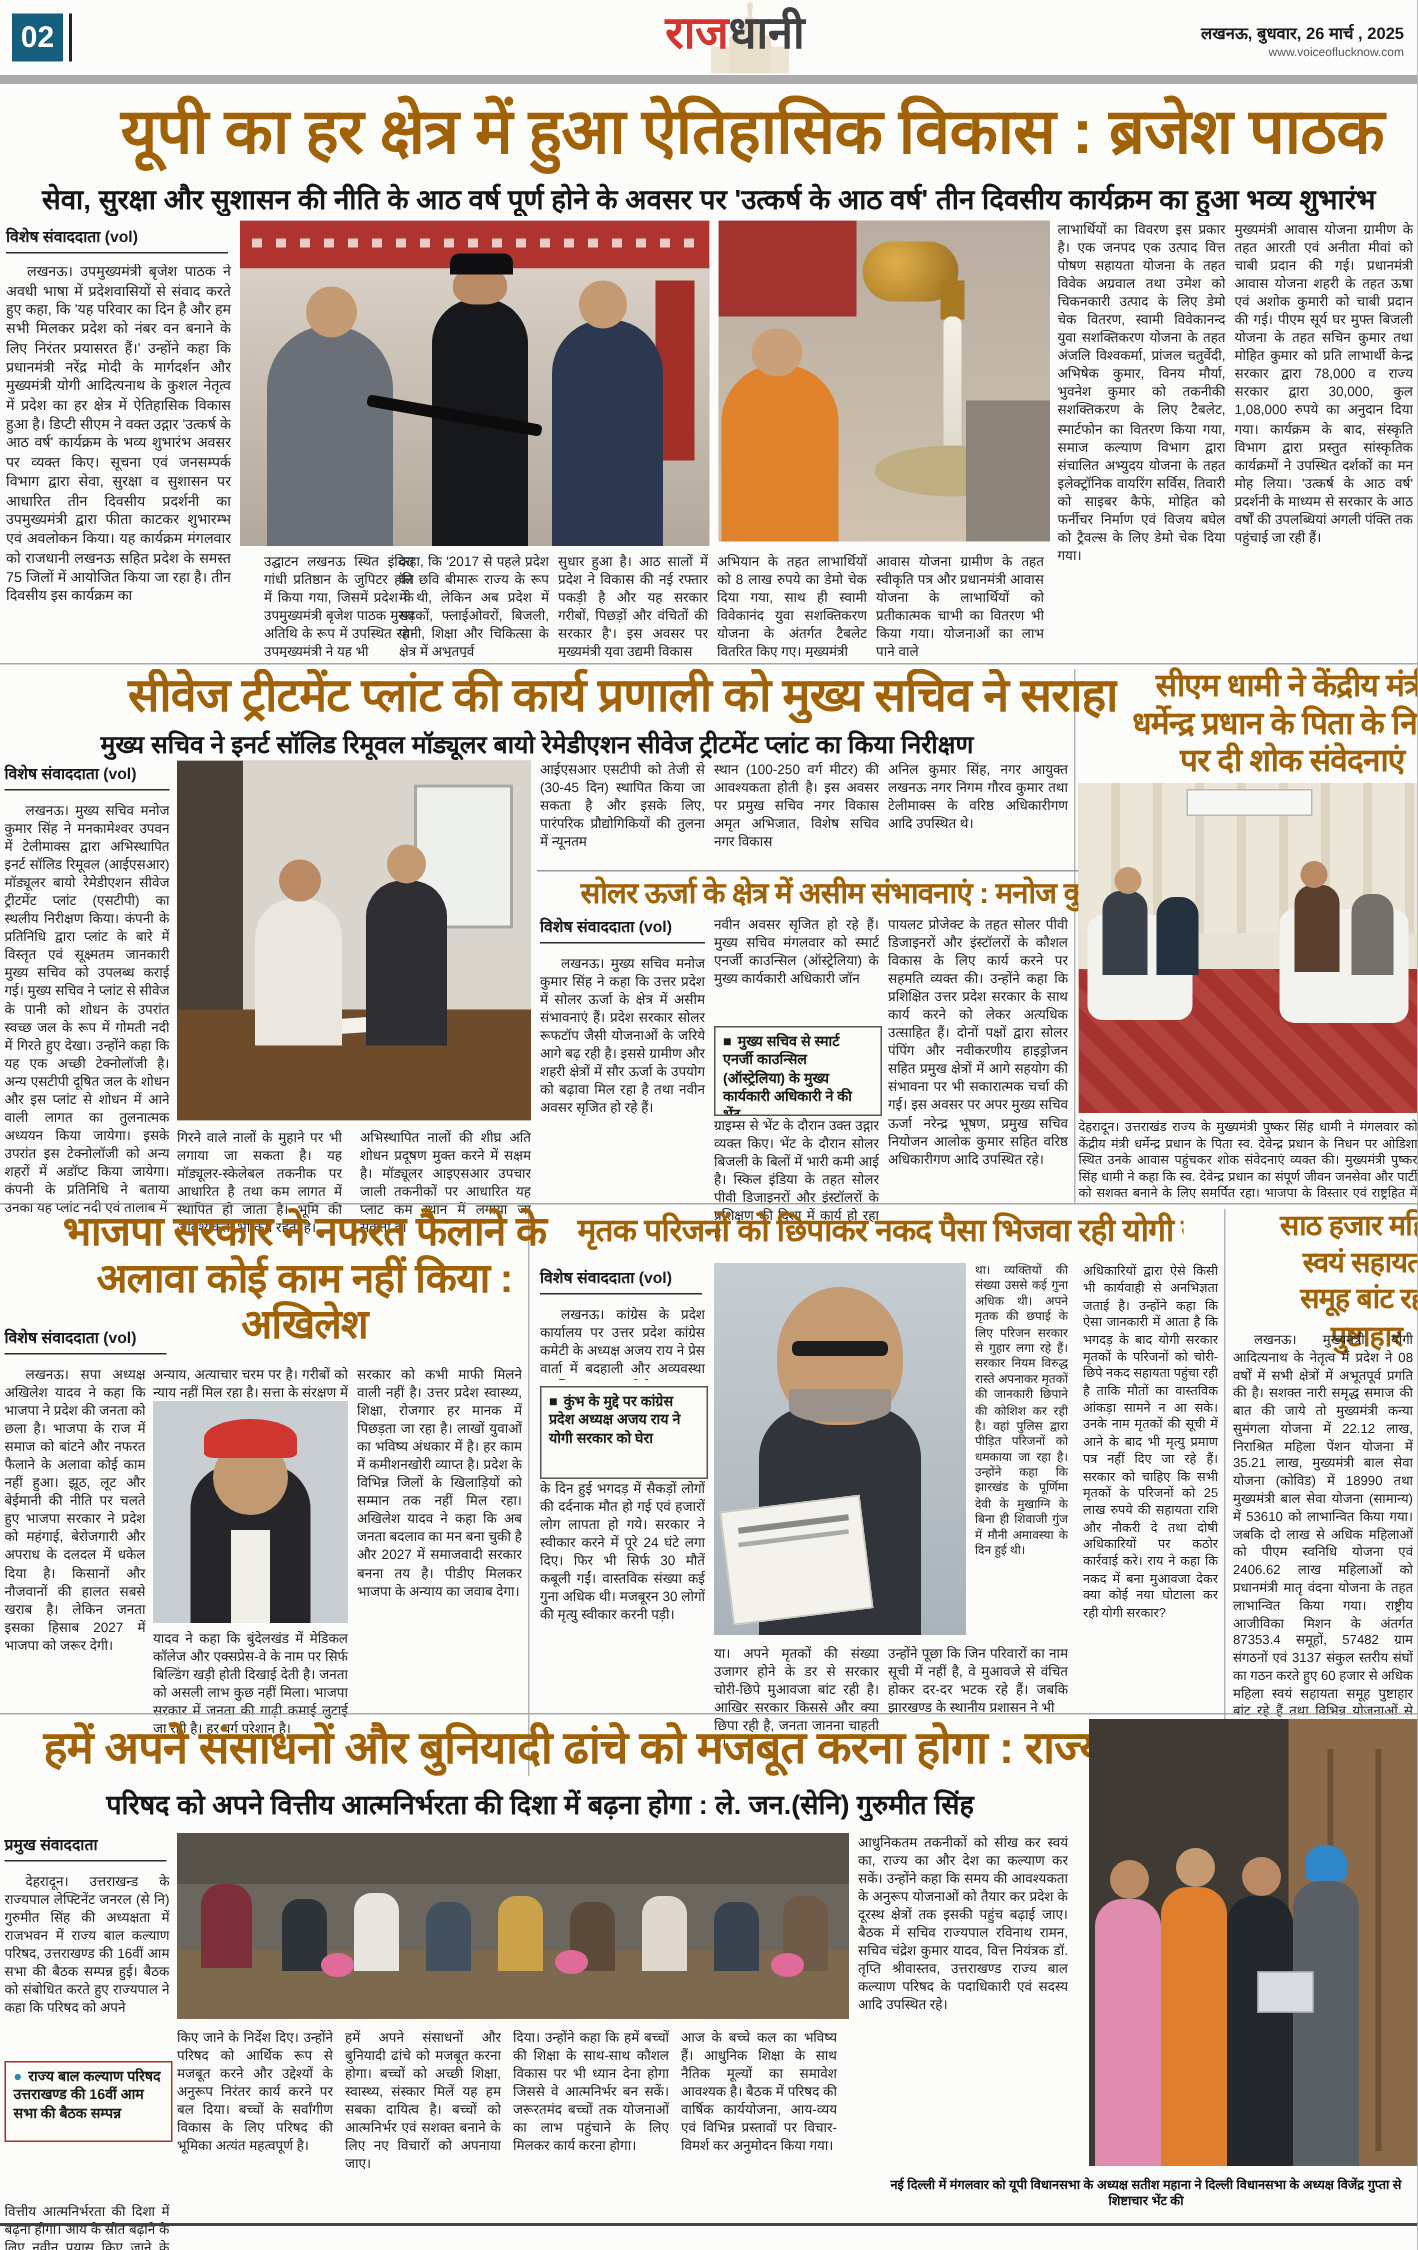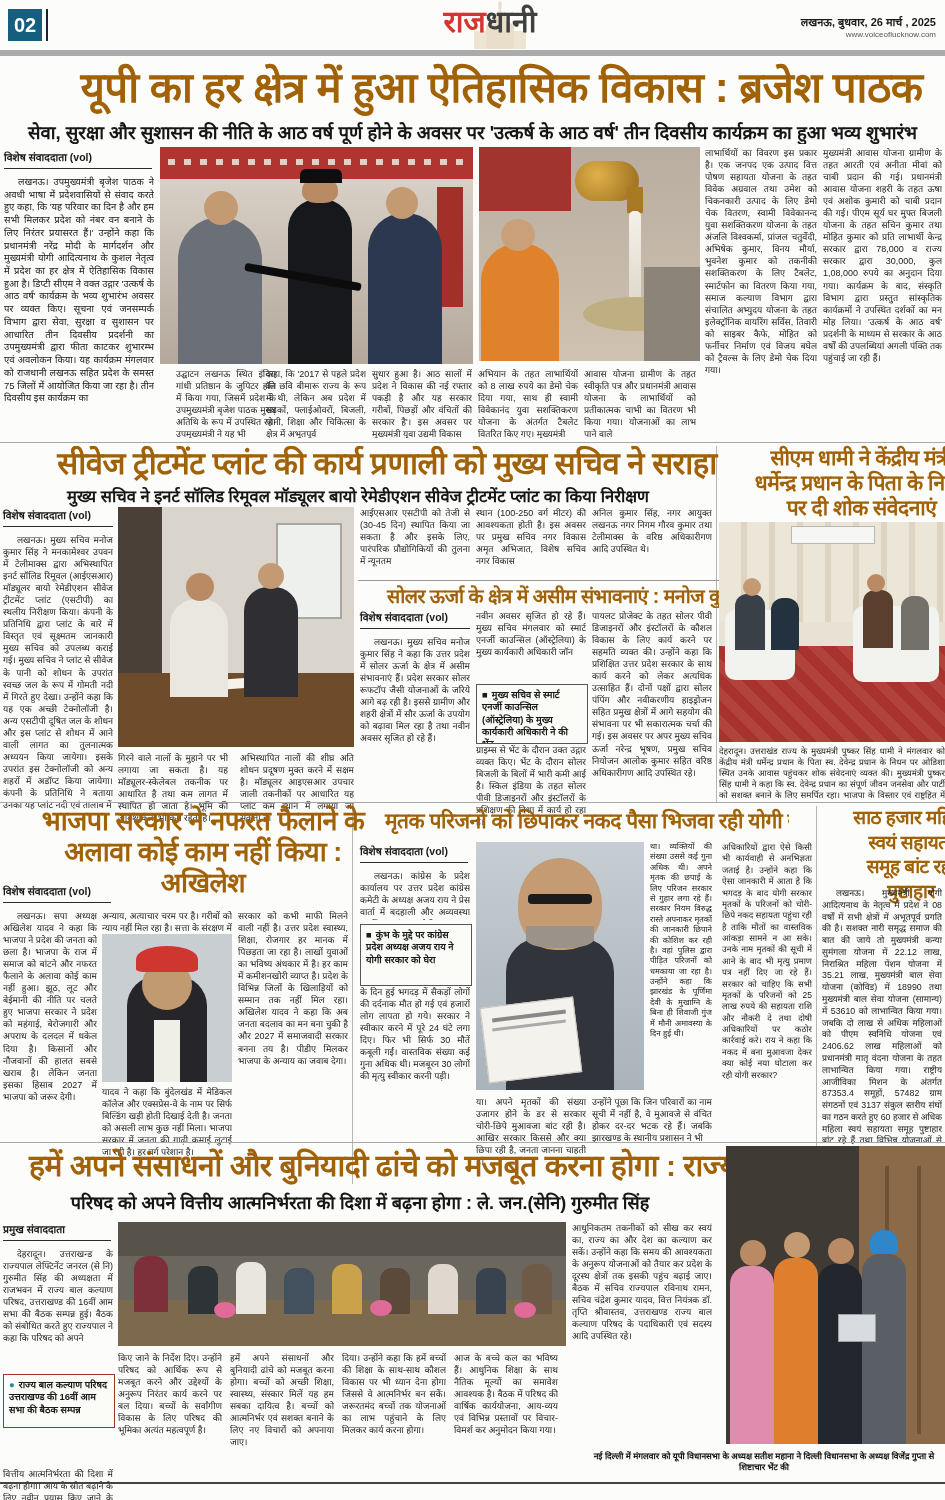--- a/index.html
+++ b/index.html
@@ -89,21 +89,21 @@
 
   <div class="abs bodytext" style="left:160px;top:368px;width:100px;height:70px;margin-left:16px;">उद्घाटन लखनऊ स्थित इंदिरा गांधी प्रतिष्ठान के जुपिटर हॉल में किया गया, जिसमें प्रदेश के उपमुख्यमंत्री बृजेश पाठक मुख्य अतिथि के रूप में उपस्थित रहे। उपमुख्यमंत्री ने यह भी</div>
   <div class="abs bodytext" style="left:266px;top:368px;width:100px;height:70px;">कहा, कि '2017 से पहले प्रदेश की छवि बीमारू राज्य के रूप में थी, लेकिन अब प्रदेश में सड़कों, फ्लाईओवरों, बिजली, पानी, शिक्षा और चिकित्सा के क्षेत्र में अभूतपूर्व</div>
   <div class="abs bodytext" style="left:372px;top:368px;width:100px;height:70px;">सुधार हुआ है। आठ सालों में प्रदेश ने विकास की नई रफ्तार पकड़ी है और यह सरकार गरीबों, पिछड़ों और वंचितों की सरकार है'। इस अवसर पर मुख्यमंत्री युवा उद्यमी विकास</div>
   <div class="abs bodytext" style="left:478px;top:368px;width:100px;height:70px;">अभियान के तहत लाभार्थियों को 8 लाख रुपये का डेमो चेक दिया गया, साथ ही स्वामी विवेकानंद युवा सशक्तिकरण योजना के अंतर्गत टैबलेट वितरित किए गए। मुख्यमंत्री</div>
   <div class="abs bodytext" style="left:584px;top:368px;width:112px;height:70px;">आवास योजना ग्रामीण के तहत स्वीकृति पत्र और प्रधानमंत्री आवास योजना के लाभार्थियों को प्रतीकात्मक चाभी का वितरण भी किया गया। योजनाओं का लाभ पाने वाले</div>
 
   <div class="abs hrule" style="left:0;top:442px;width:945px;"></div>
   <div class="abs vrule" style="left:716px;top:446px;height:356px;"></div>
 
-  <div class="abs hl nowrap" style="left:0;top:446px;width:716px;height:36px;font-size:31px;line-height:36px;">सीवेज ट्रीटमेंट प्लांट की कार्य प्रणाली को मुख्य सचिव ने सराहा</div>
+  <div class="abs hl nowrap" style="left:0;top:446px;width:716px;height:36px;font-size:31px;line-height:36px;text-align:right;">सीवेज ट्रीटमेंट प्लांट की कार्य प्रणाली को मुख्य सचिव ने सराहा</div>
   <div class="abs sub nowrap" style="left:0;top:484px;width:716px;font-size:16.5px;">मुख्य सचिव ने इनर्ट सॉलिड रिमूवल मॉड्यूलर बायो रेमेडीएशन सीवेज ट्रीटमेंट प्लांट का किया निरीक्षण</div>
 
   <div class="abs byline" style="left:3px;top:508px;width:110px;">विशेष संवाददाता (vol)</div>
   <div class="abs bodytext first" style="left:3px;top:534px;width:110px;height:296px;">लखनऊ। मुख्य सचिव मनोज कुमार सिंह ने मनकामेश्वर उपवन में टेलीमाक्स द्वारा अभिस्थापित इनर्ट सॉलिड रिमूवल (आईएसआर) मॉड्यूलर बायो रेमेडीएशन सीवेज ट्रीटमेंट प्लांट (एसटीपी) का स्थलीय निरीक्षण किया। कंपनी के प्रतिनिधि द्वारा प्लांट के बारे में विस्तृत एवं सूक्ष्मतम जानकारी मुख्य सचिव को उपलब्ध कराई गई। मुख्य सचिव ने प्लांट से सीवेज के पानी को शोधन के उपरांत स्वच्छ जल के रूप में गोमती नदी में गिरते हुए देखा। उन्होंने कहा कि यह एक अच्छी टेक्नोलॉजी है। अन्य एसटीपी दूषित जल के शोधन और इस प्लांट से शोधन में आने वाली लागत का तुलनात्मक अध्ययन किया जायेगा। इसके उपरांत इस टेक्नोलॉजी को अन्य शहरों में अडॉप्ट किया जायेगा। कंपनी के प्रतिनिधि ने बताया उनका यह प्लांट नदी एवं तालाब में</div>
 
   <div class="ph" style="left:118px;top:507px;width:236px;height:240px;">
     <div style="left:0;top:0;right:0;bottom:0;background:#d9d5cc;"></div>
     <div style="left:0;top:0;width:44px;height:170px;background:#4a4038;"></div>
     <div style="right:12px;top:16px;width:62px;height:92px;background:#eef0ee;border:2px solid #a8a8a0;"></div>
     <div style="left:0;bottom:0;right:0;height:74px;background:#6e4b2b;"></div>

